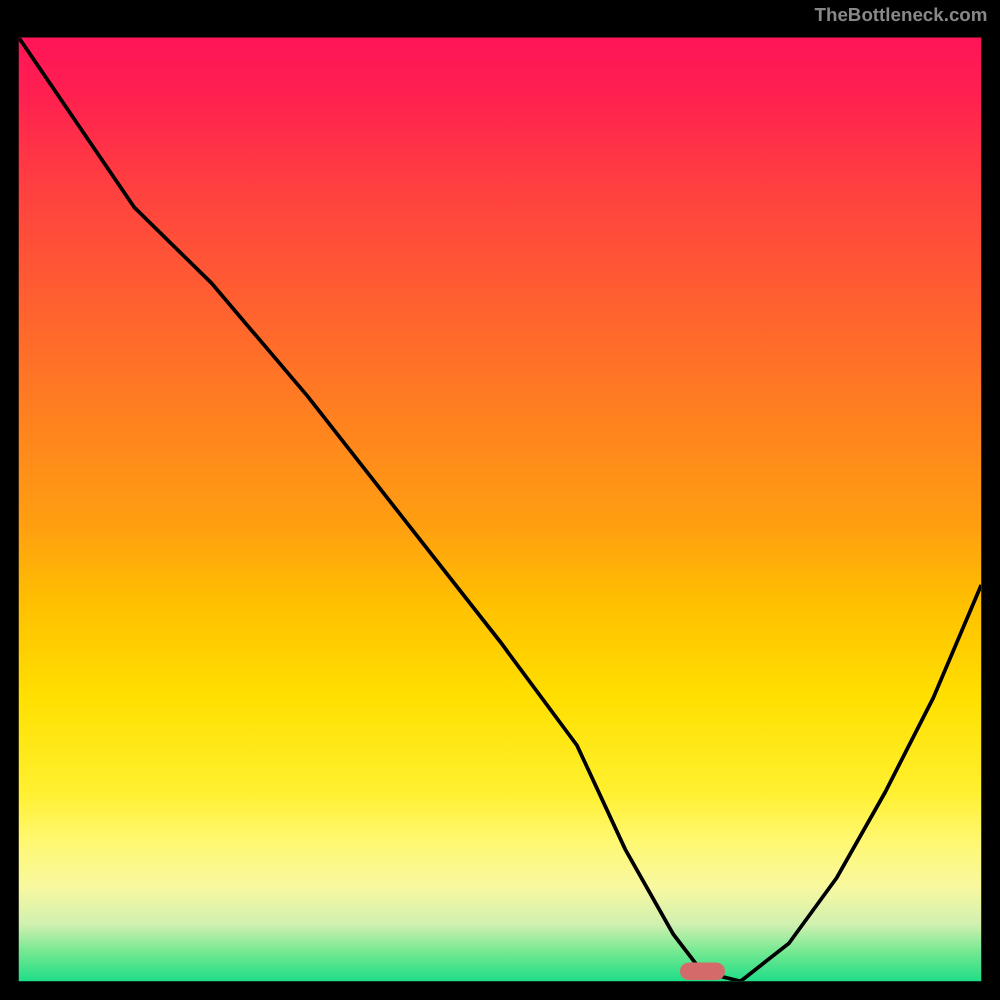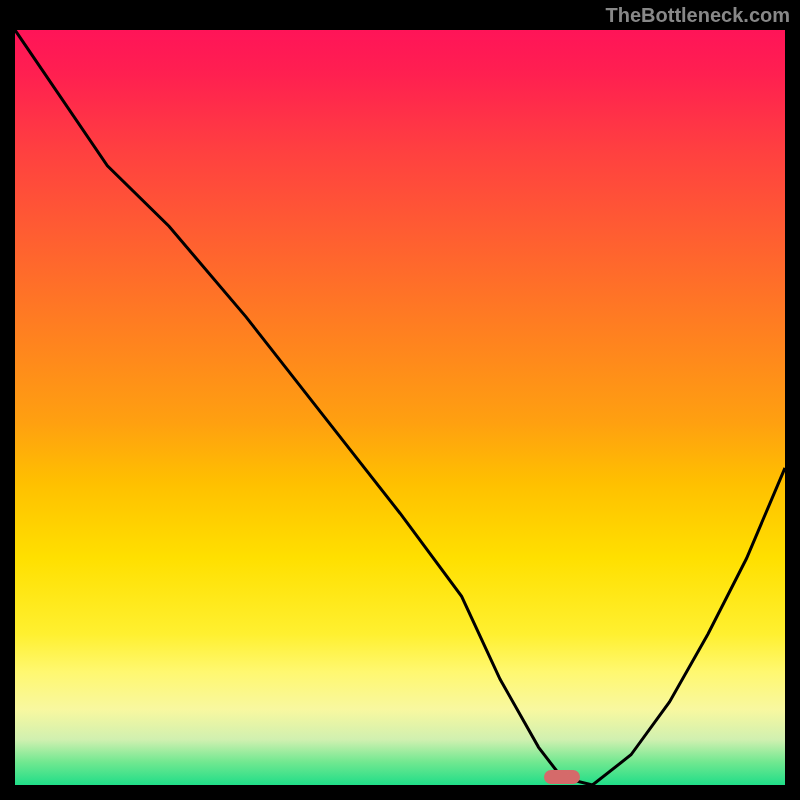--- a/index.html
+++ b/index.html
@@ -9,21 +9,21 @@
     height: 800px;
     background: #000;
     position: relative;
     font-family: Arial, sans-serif;
   }
   .watermark {
     position: absolute;
     top: 4px;
     right: 10px;
     color: #888;
-    font-size: 20px;
+    font-size: 15px;
     font-weight: bold;
     z-index: 10;
   }
   .plot-area {
     position: absolute;
     left: 15px;
     top: 30px;
     width: 770px;
     height: 755px;
     background: linear-gradient(to bottom,

